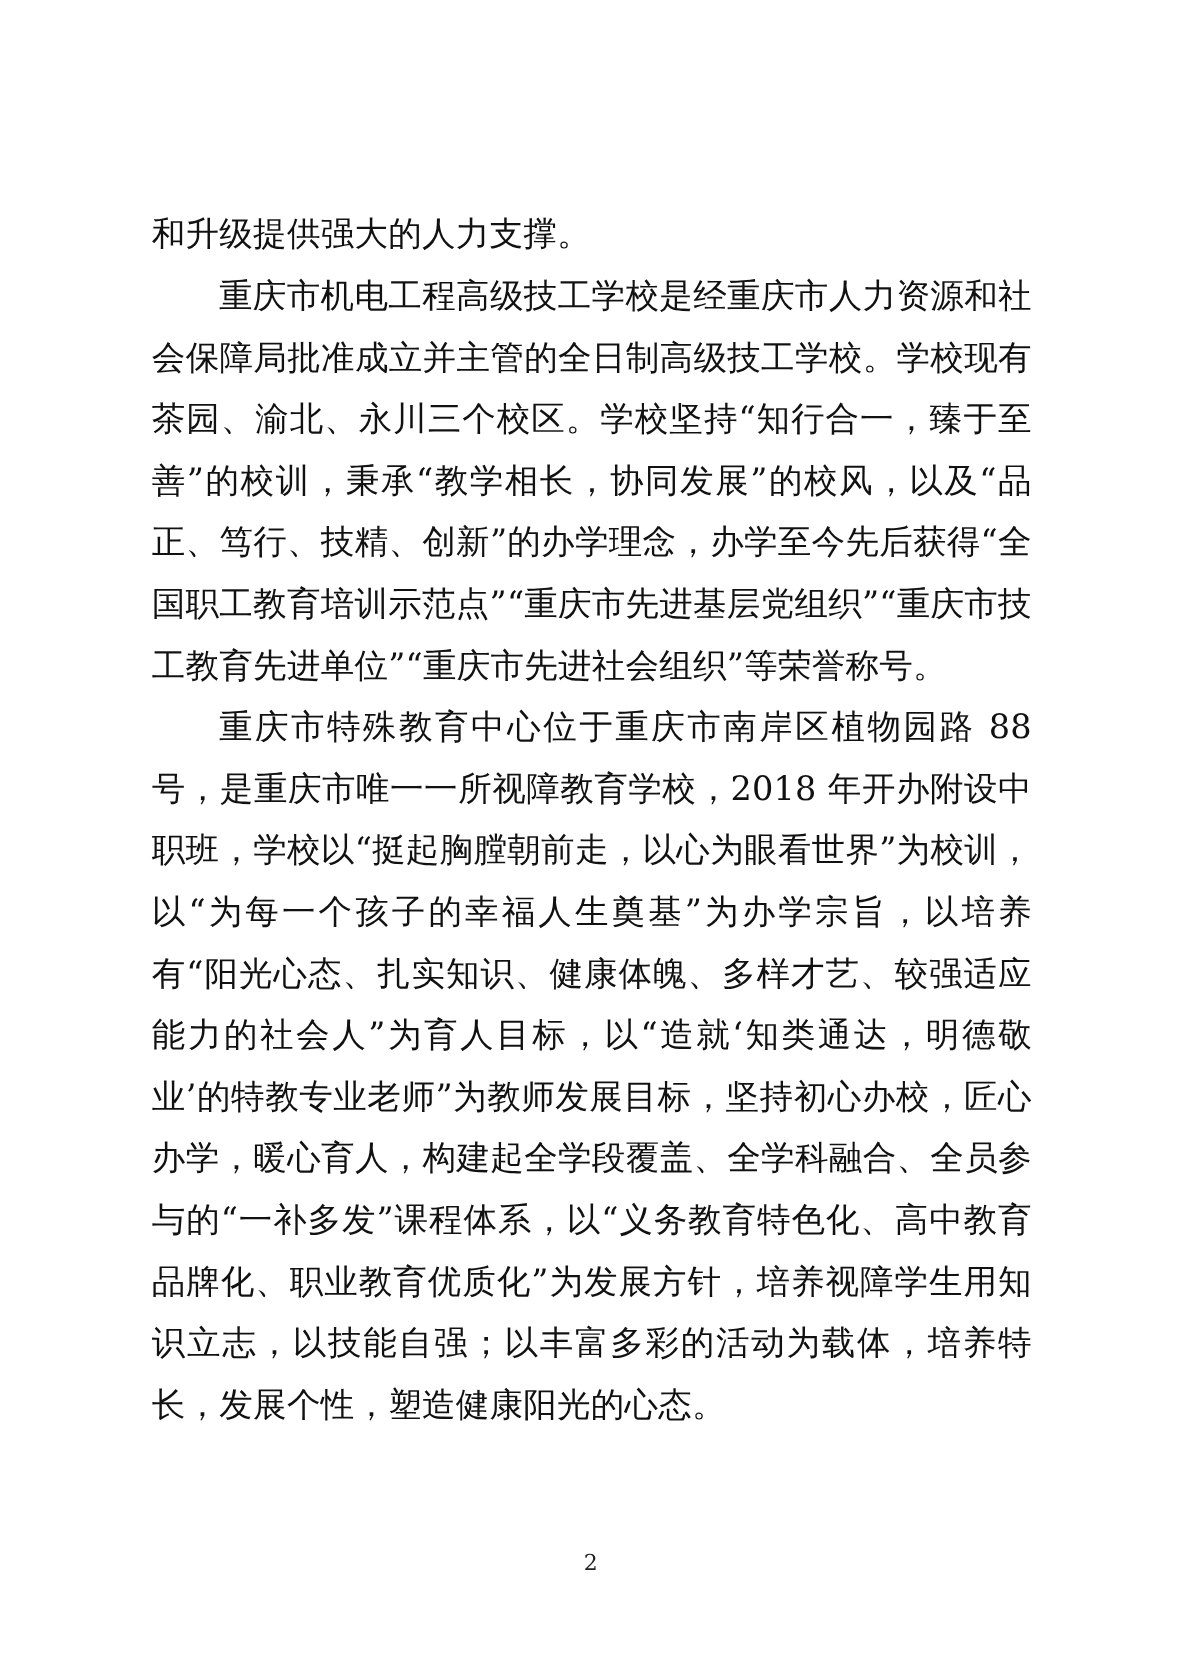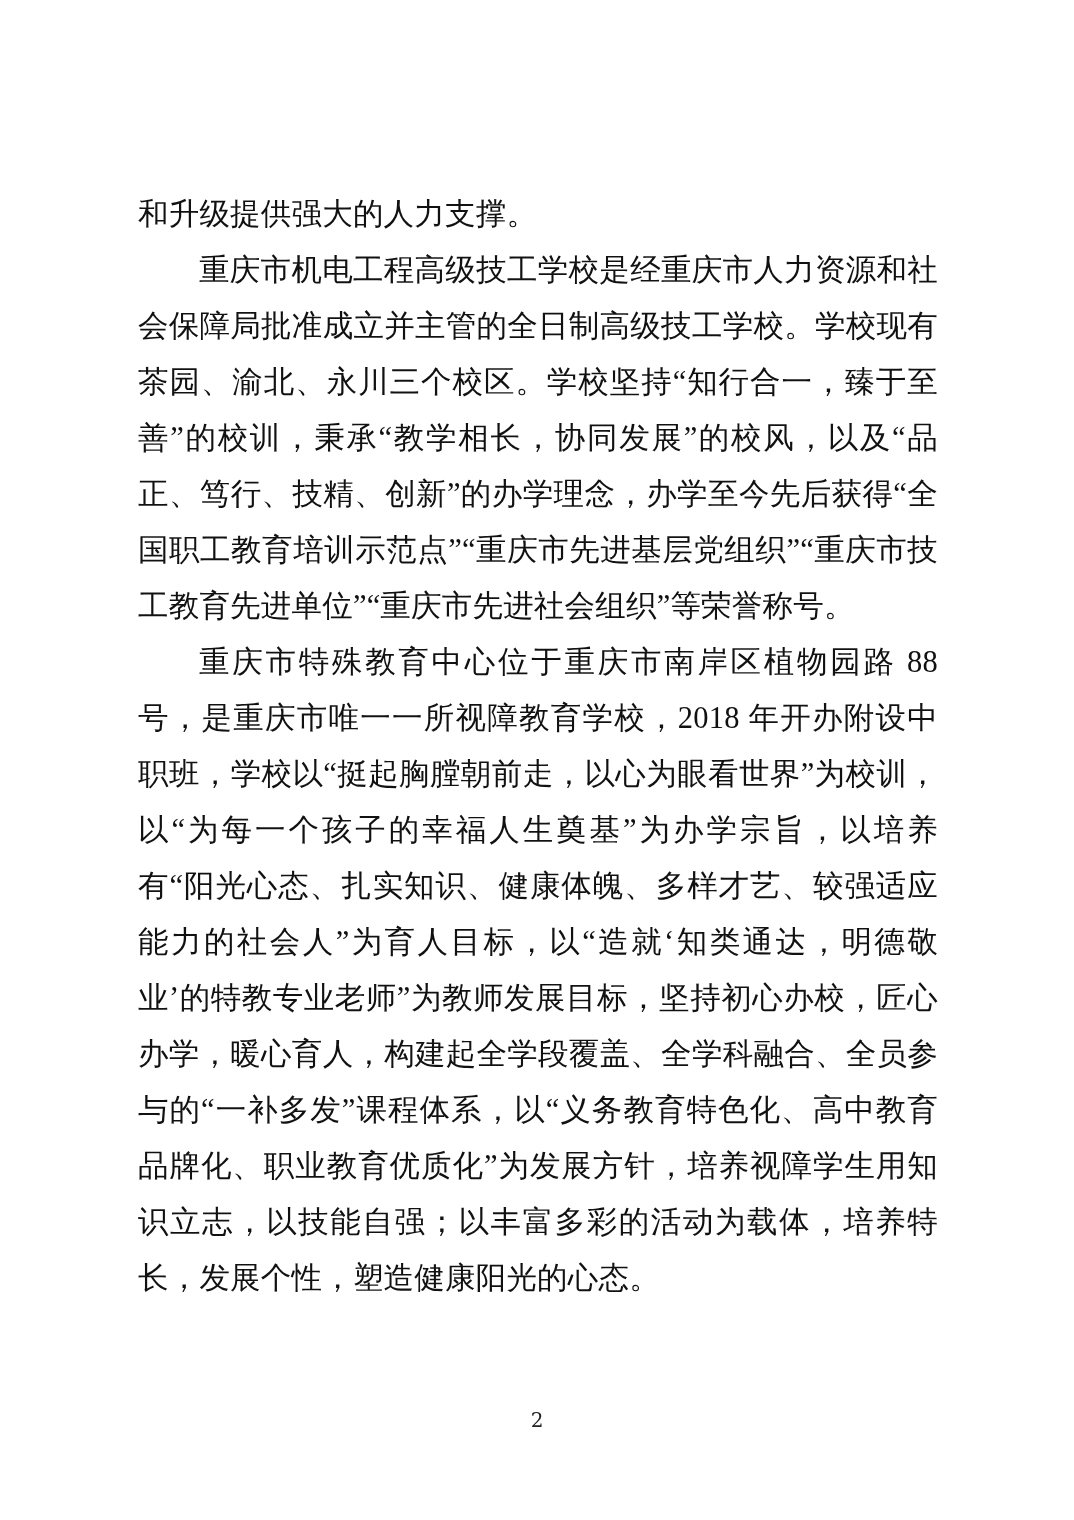--- a/index.html
+++ b/index.html
@@ -26,21 +26,20 @@
     margin: 0;
     font-size: 30.5px;
     line-height: 56px;
     color: #111111;
     text-align: justify;
     text-justify: inter-ideograph;
     letter-spacing: 0.2px;
   }
   .indent {
     text-indent: 61px;
-    font-family: Liberation Serif, serif;
   }
   .page-number {
     position: absolute;
     left: 0;
     right: 0;
     top: 1408px;
     text-align: center;
     font-size: 20px;
     color: #222222;
     font-family: "DejaVu Serif", "Liberation Serif", serif;

